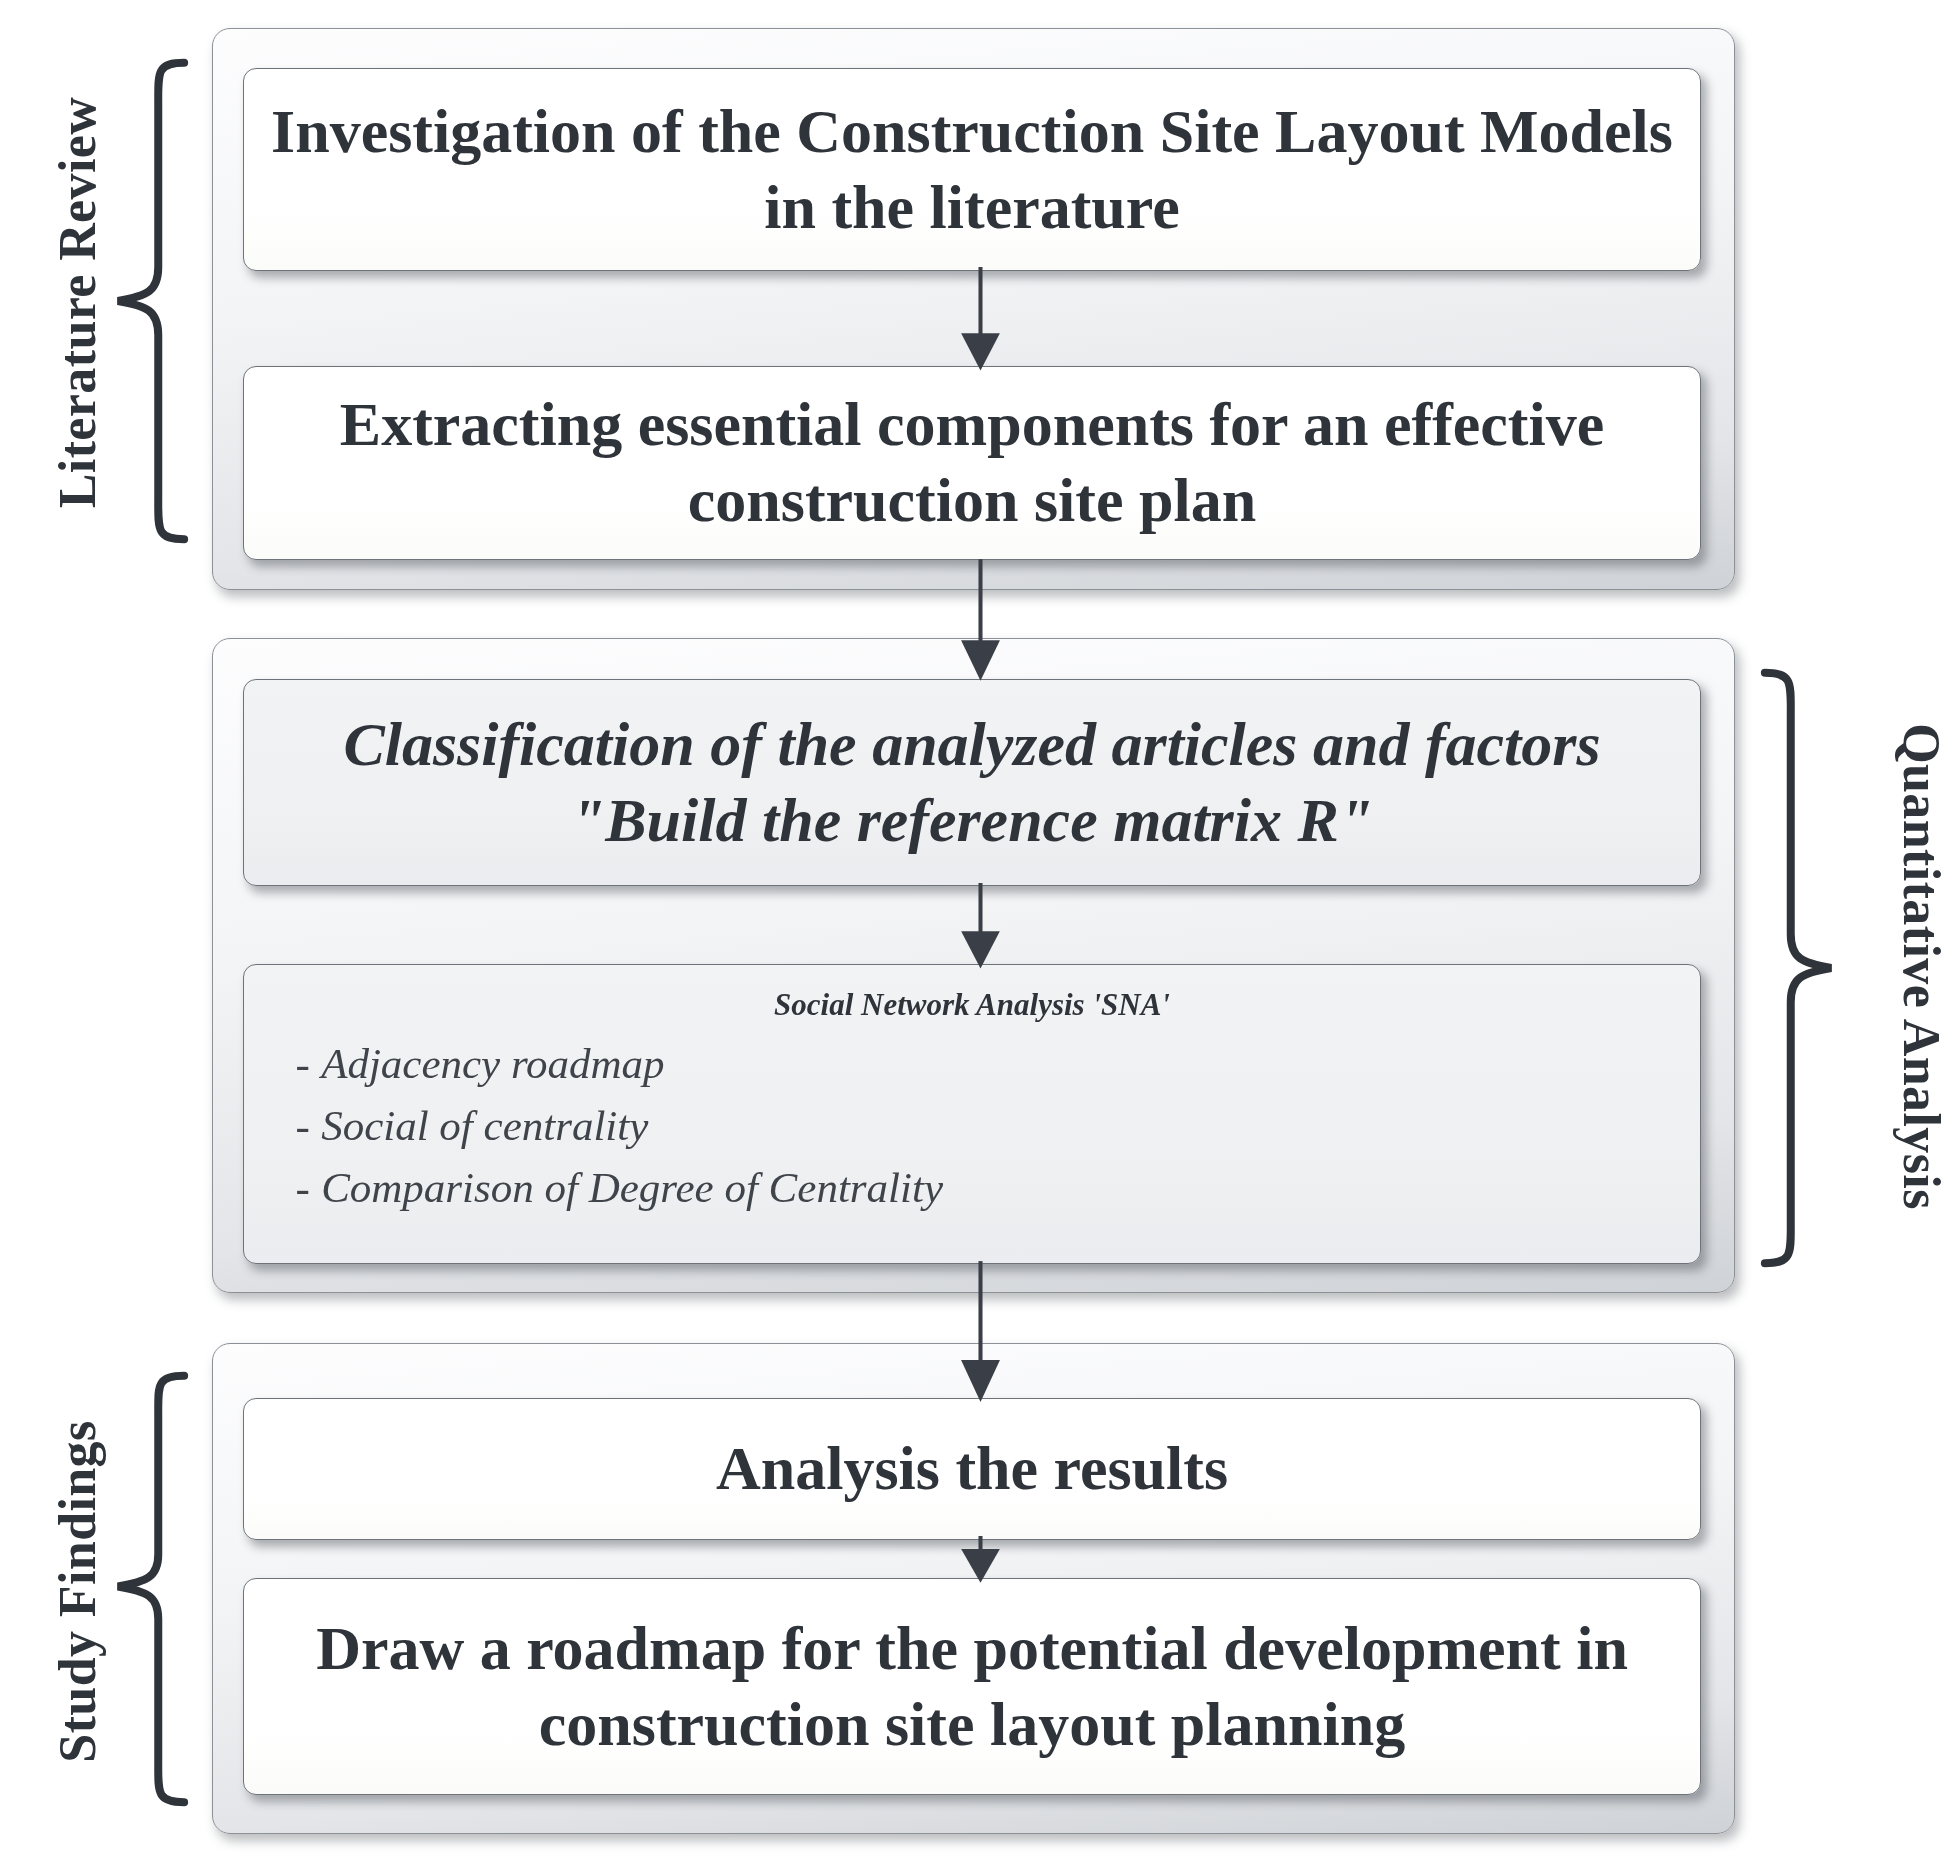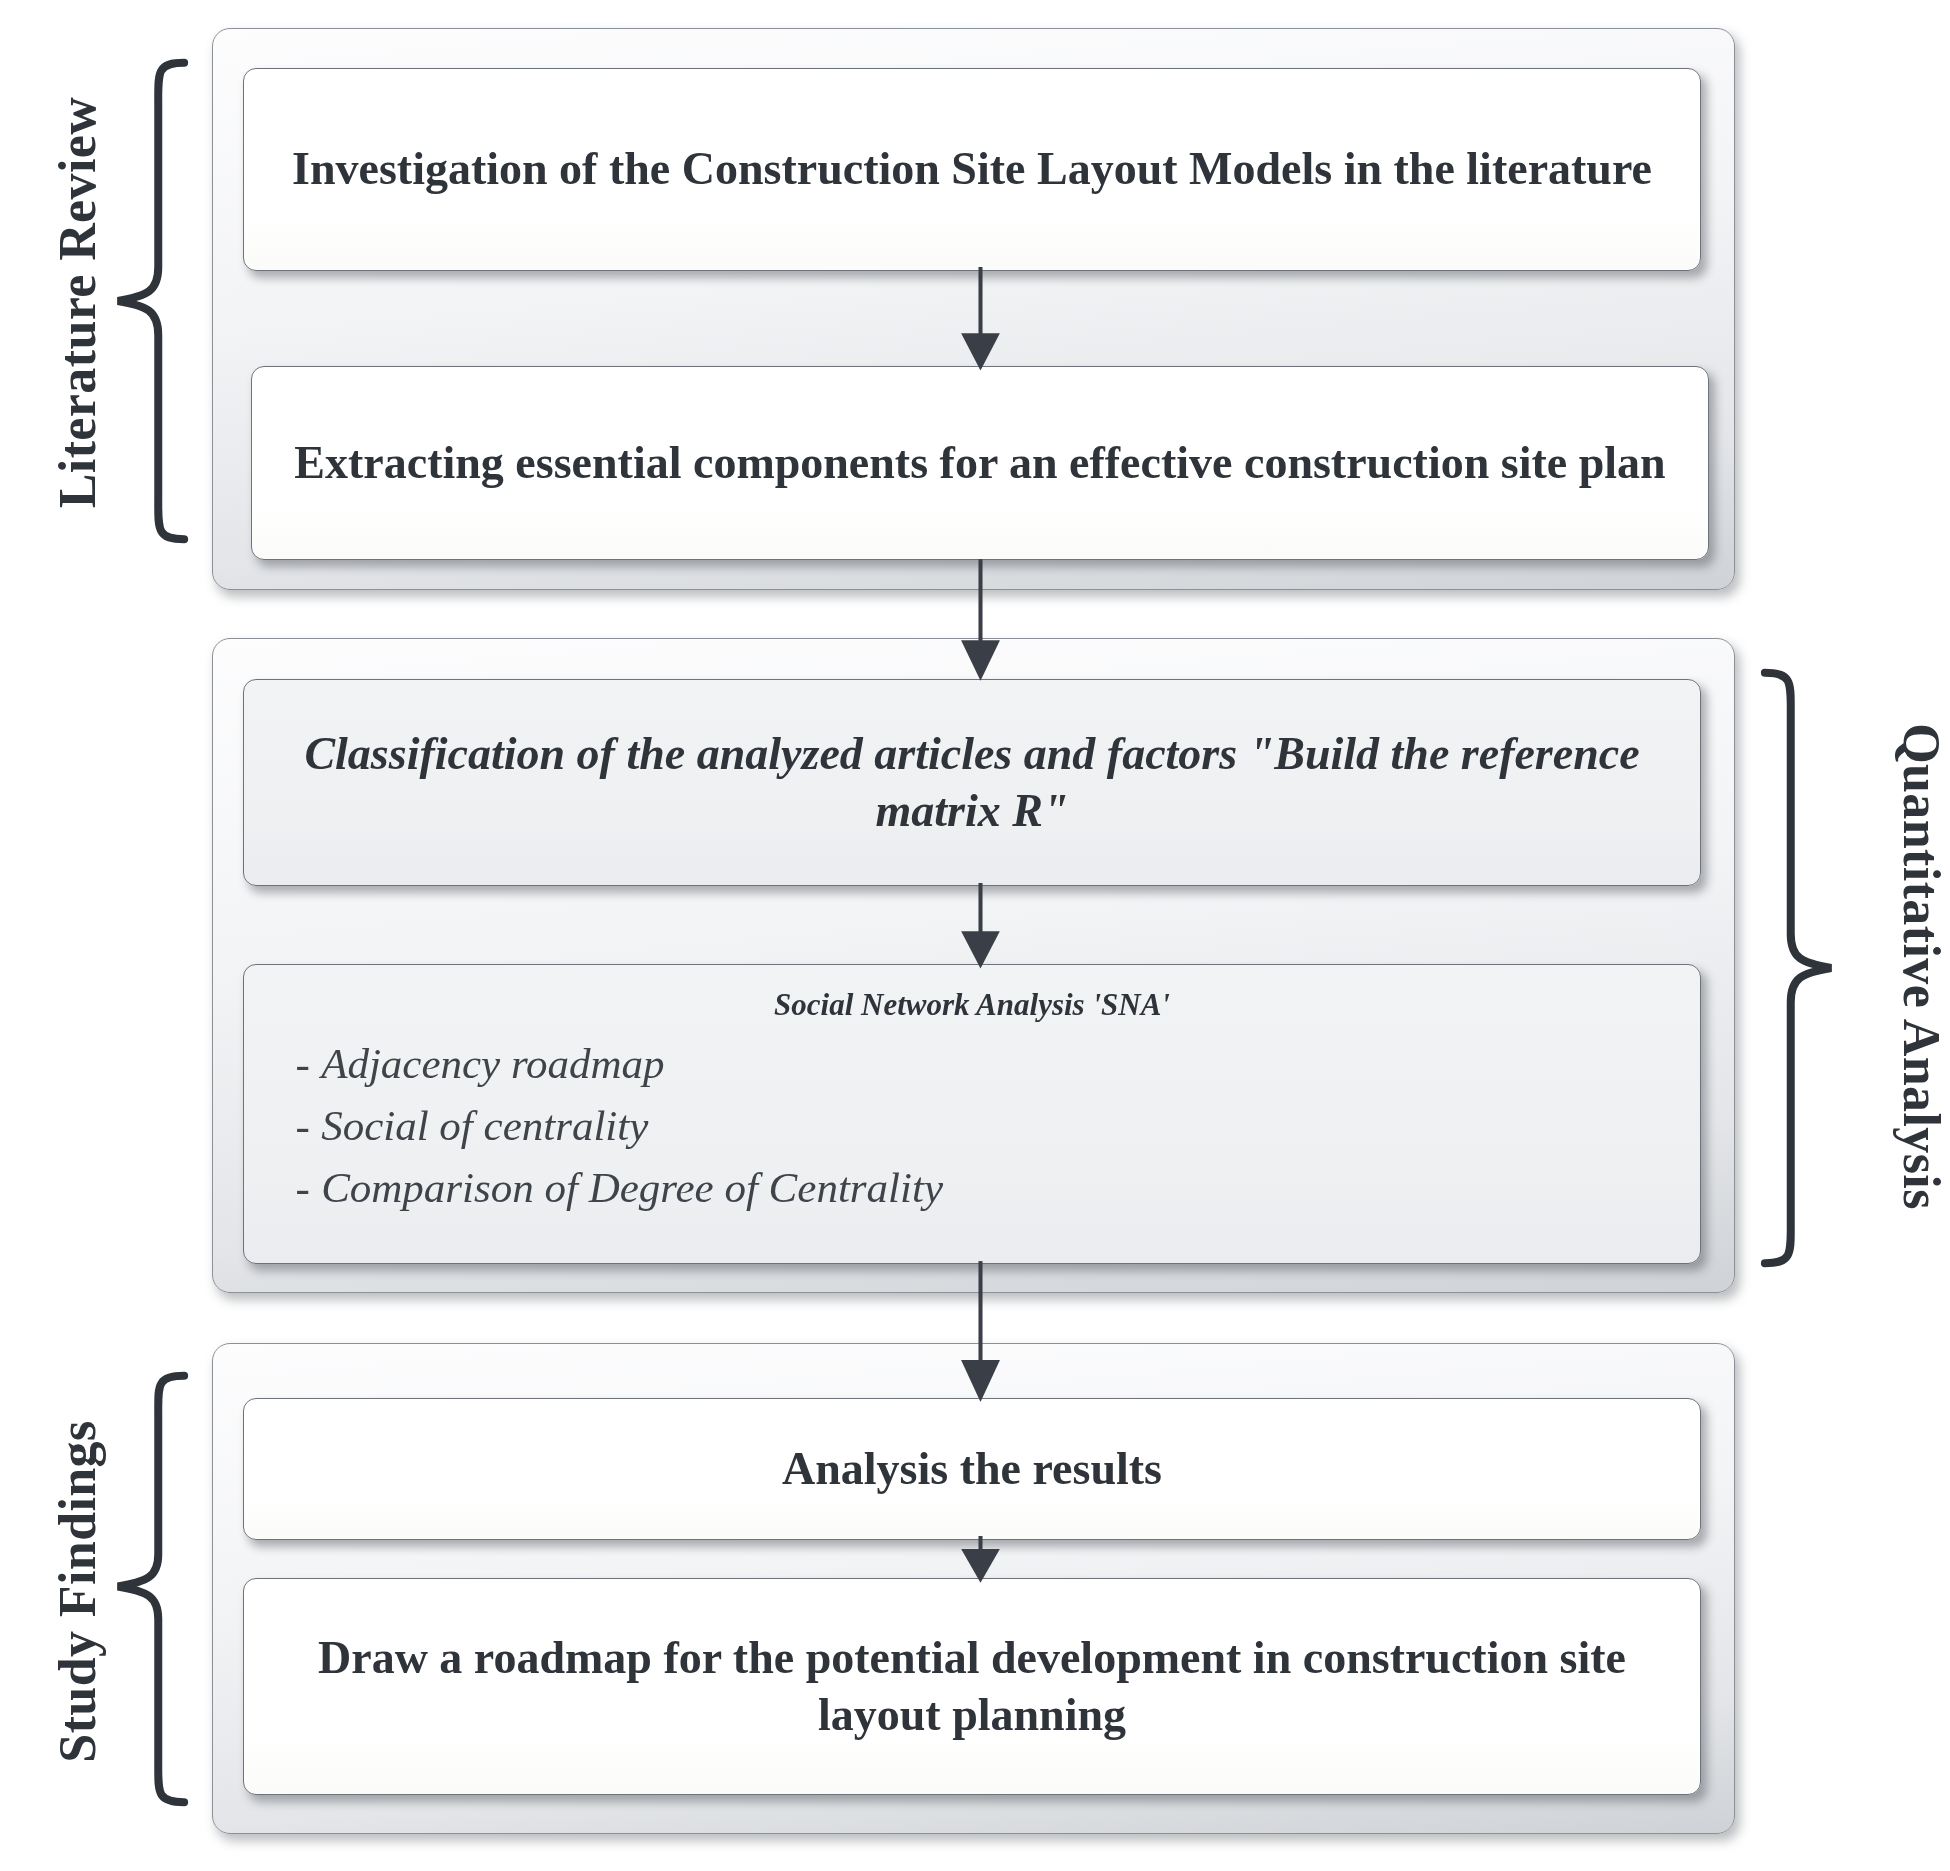--- a/index.html
+++ b/index.html
@@ -67,21 +67,21 @@
   }
   .node.white {
     background: linear-gradient(180deg, #ffffff 0%, #ffffff 72%, #fbfbf9 100%);
   }
   .node.tinted {
     background: linear-gradient(180deg, #f2f3f5 0%, #eff0f2 70%, #ebecef 100%);
     font-style: italic;
   }
   .node .title {
     font-weight: bold;
-    font-size: 46px;
+    font-size: 62px;
     line-height: 1.22;
     color: #2f343b;
   }
 
   
   .node.listbox {
     display: block;
     padding: 21px 24px 14.6px 24px;
   }
   .node.listbox .sna-title {
@@ -114,21 +114,21 @@
 <body>
 
 <div id="diagram">
 
   <div class="group" style="left:212px; top:27.5px; width:1523px; height:562px;"></div>
 
   <div class="node white" style="left:243px; top:68px; width:1458px; height:203px;">
     <div class="title">Investigation of the Construction Site Layout Models in the literature</div>
   </div>
 
-  <div class="node white" style="left:251px; top:366px; width:1458px; height:194px;">
+  <div class="node white" style="left:243px; top:366px; width:1458px; height:194px;">
     <div class="title">Extracting essential components  for an effective construction site plan</div>
   </div>
 
   <div class="group" style="left:212px; top:638px; width:1523px; height:655px;"></div>
 
   <div class="node tinted" style="left:243px; top:679px; width:1458px; height:207px;">
     <div class="title">Classification of the analyzed articles and factors "Build the reference matrix R"</div>
   </div>
 
   <div class="node tinted listbox" style="left:243px; top:964px; width:1458px; height:300px;">

